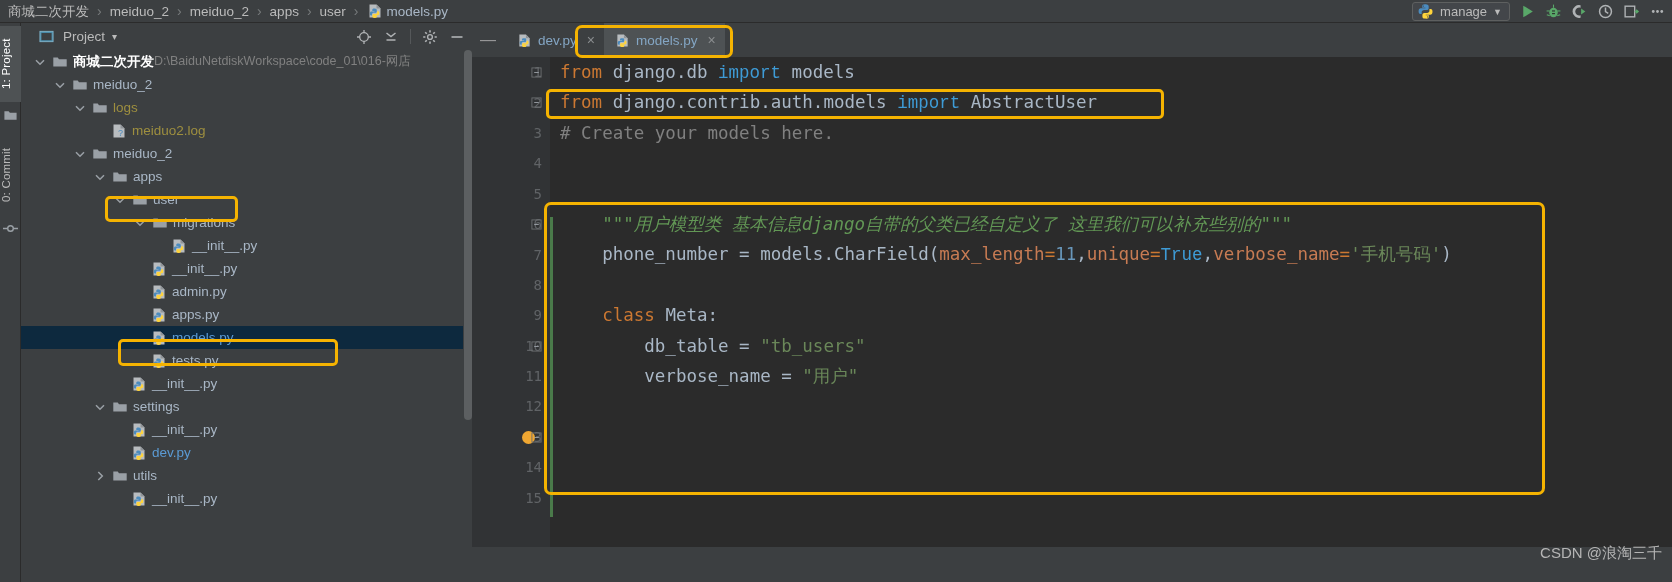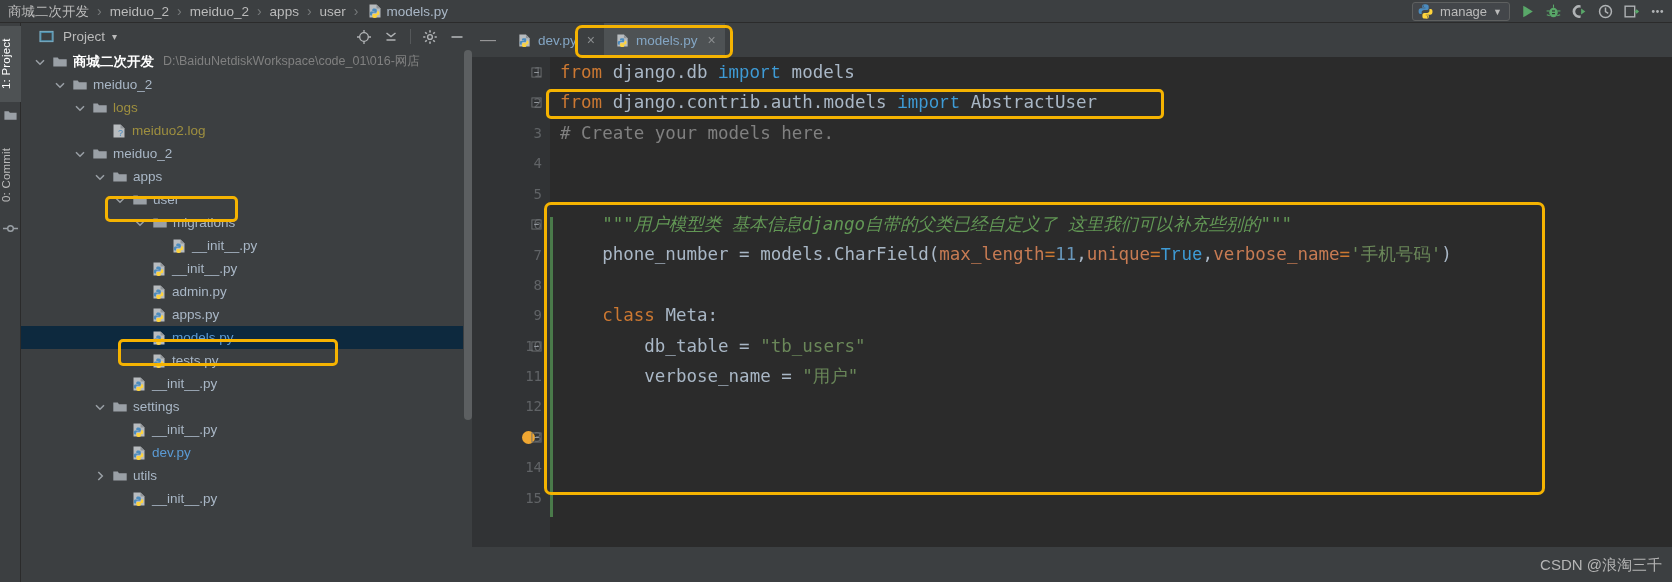--- a/index.html
+++ b/index.html
@@ -78,21 +78,21 @@
   .trow {
     position: relative; height: 23px; display: flex; align-items: center;
     white-space: nowrap; font-size: 13.5px; color: #a9b7c6;
   }
   .trow.selected { background: #0d293e; }
   .tw { display: inline-block; width: 15px; height: 15px; flex: 0 0 15px; }
   .tlabel { margin-left: 5px; }
   .tlabel.bold { font-weight: bold; color: #ffffff; }
   .tlabel.olive { color: #9e8f3f; }
   .tlabel.blue { color: #5b9bd5; }
-  .tpath { color: #808080; font-size: 12.5px; margin-left: 9px; }
+  .tpath { color: #808080; font-size: 12.5px; }
 
   
   .editor {
     position: absolute; left: 472px; top: 23px; width: 1200px; height: 559px;
     background: #2b2b2b;
   }
   .tabstrip {
     position: relative; height: 34px; width: 1200px;
     background: #3c3f41; display: flex; align-items: flex-end;
   }
@@ -149,21 +149,21 @@
   
   .stripe {
     position: absolute; left: 0; width: 3px; background: #4a7a4a;
   }
 
   .statusline {
     position: absolute; left: 0; bottom: 0; width: 1200px; height: 35px;
     background: #3c3f41;
   }
   .watermark {
-    position: absolute; right: 10px; bottom: 7px;
+    position: absolute; right: 10px; bottom: 19px;
     color: #b5b5b5; font-size: 15px;
   }
 
   
   .anno {
     position: absolute; border: 3px solid #f5b301; border-radius: 7px;
     pointer-events: none; z-index: 40;
   }
   .anno-line { border-radius: 5px; }
 

